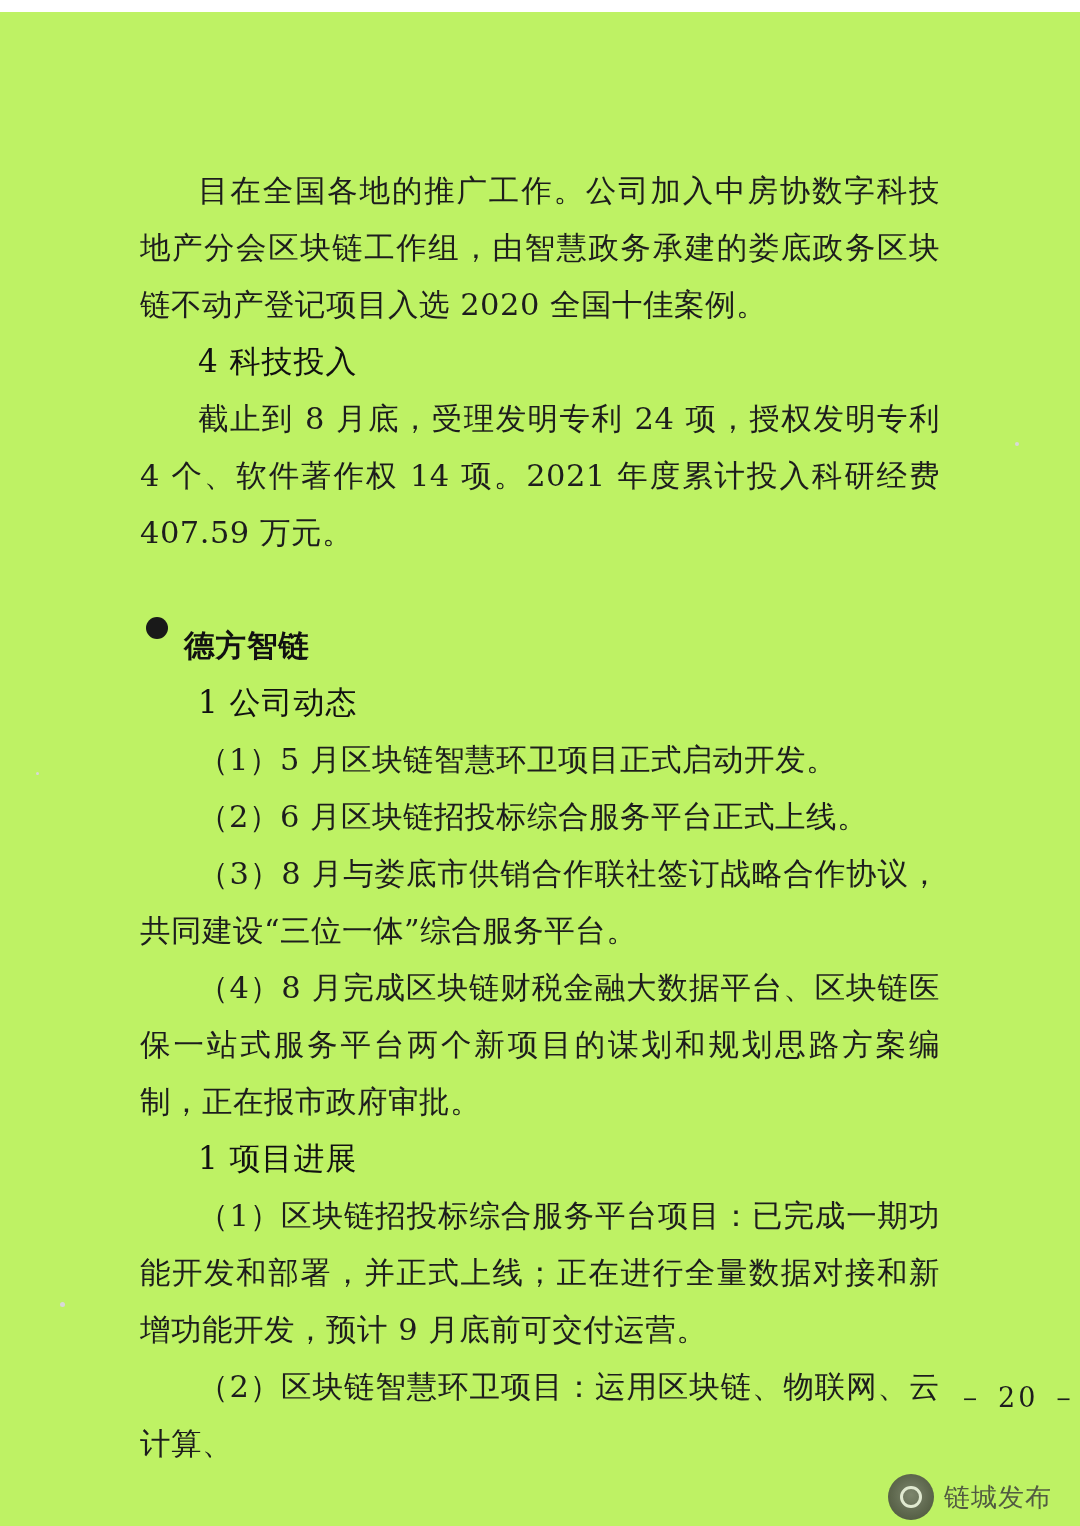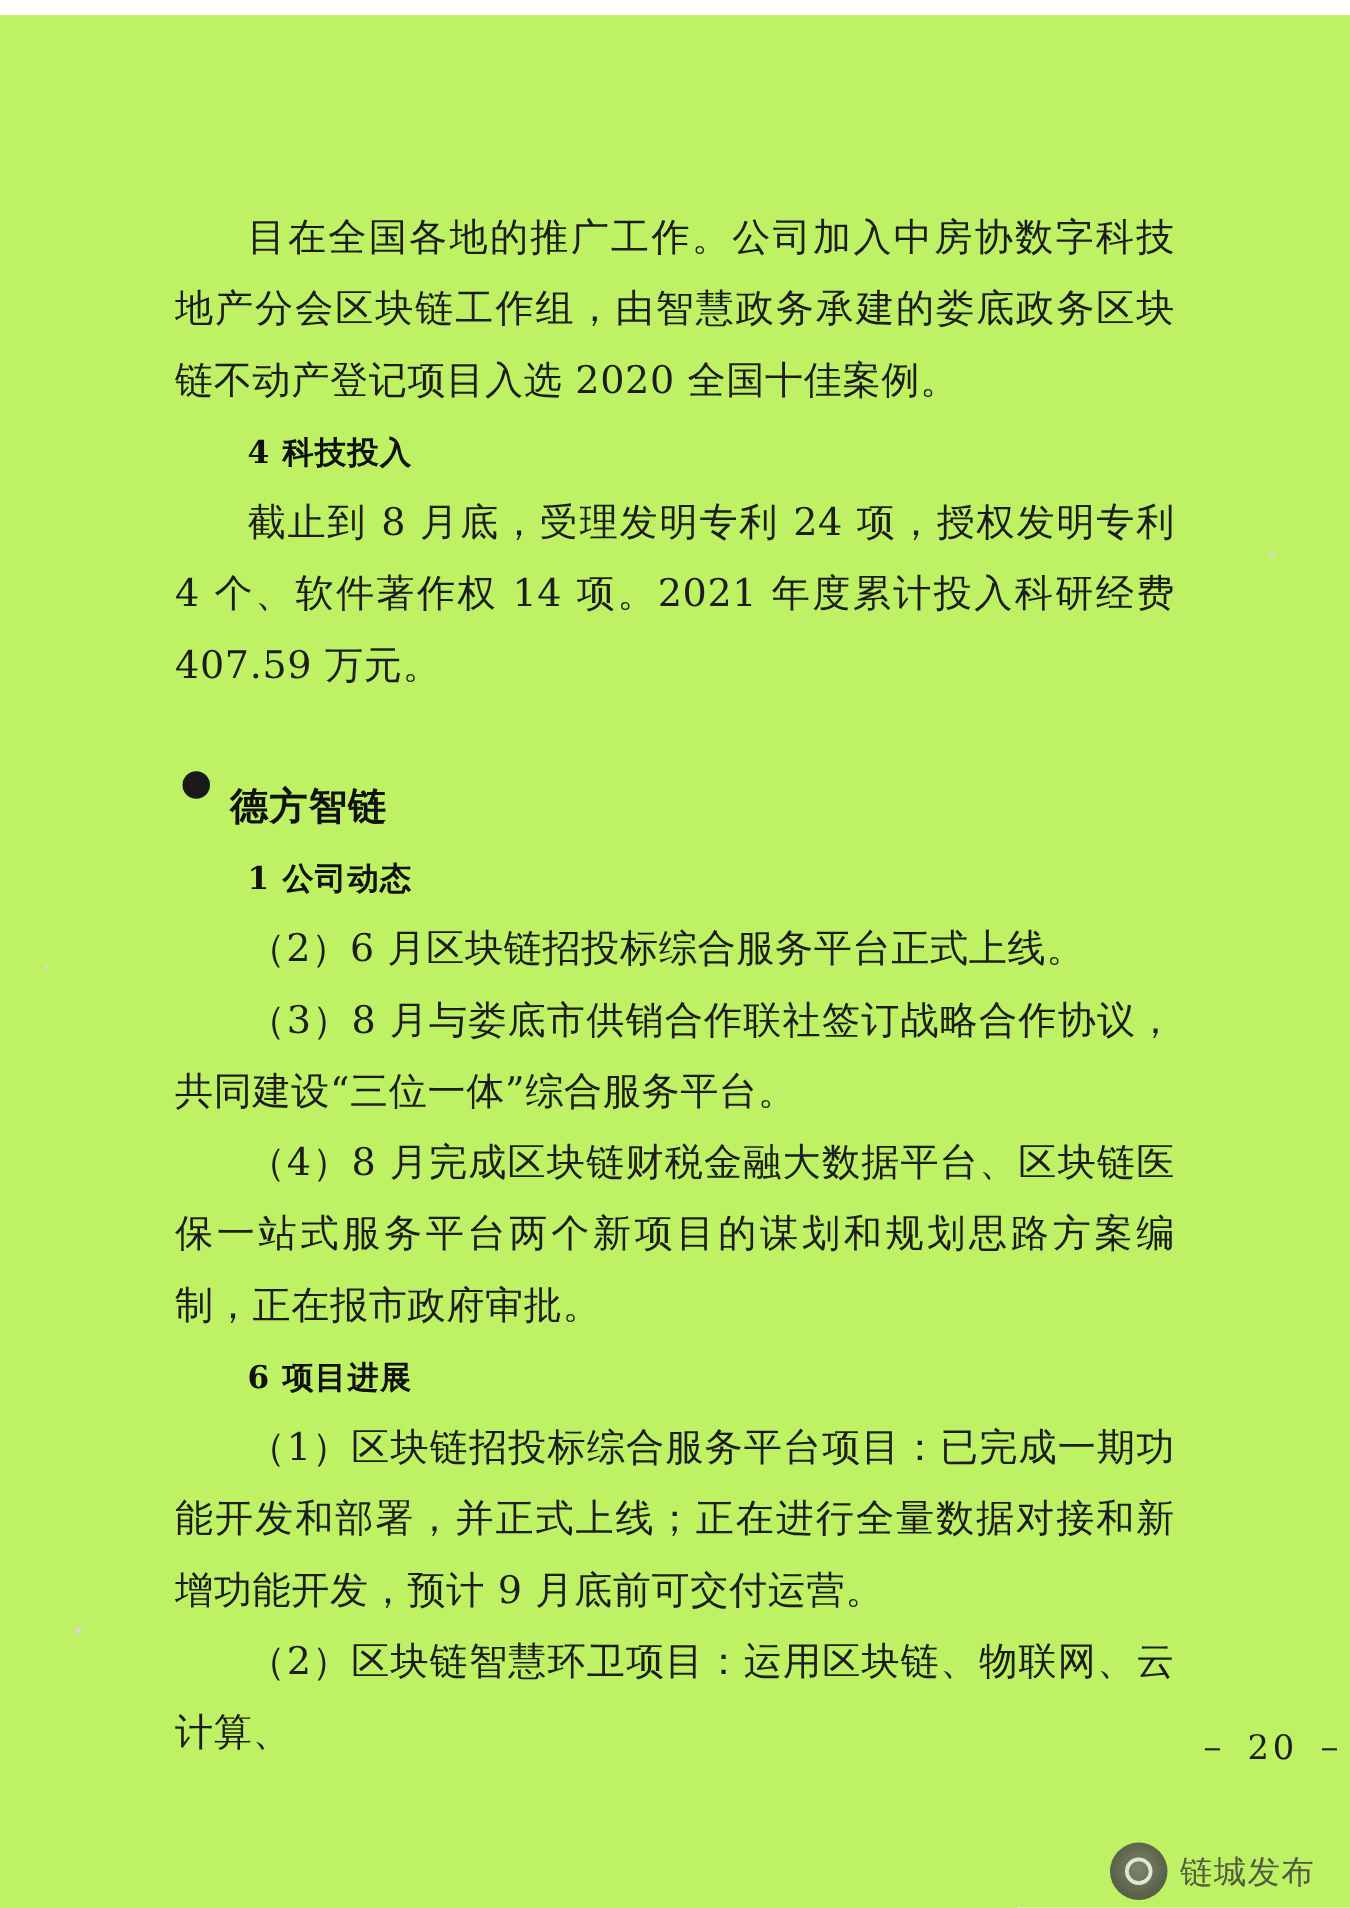--- a/index.html
+++ b/index.html
@@ -34,23 +34,23 @@
     letter-spacing: 0.5px;
     text-align: justify;
     text-justify: inter-ideograph;
     margin: 0 0 0 0;
     color: #1d1d1d;
   }
   .indent {
     text-indent: 58px;
   }
   .heading {
-    font-size: 25px;
+    font-size: 31px;
     line-height: 57px;
-    font-weight: bold;
+    font-weight: normal;
     text-indent: 58px;
     margin: 0;
     letter-spacing: 1px;
     color: #111;
   }
   .bullet-head {
     font-size: 30.5px;
     line-height: 57px;
     font-weight: bold;
     margin: 0;
@@ -138,25 +138,26 @@
 
     <div class="spacer-lg"></div>
 
     <h2 class="bullet-head">
       <span class="bullet-dot"></span>
       <span>德方智链</span>
     </h2>
 
     <h3 class="heading">1 公司动态</h3>
 
+    <p class="para indent">（1）5 月区块链智慧环卫项目正式启动开发。</p>
     <p class="para indent">（2）6 月区块链招投标综合服务平台正式上线。</p>
     <p class="para indent">（3）8 月与娄底市供销合作联社签订战略合作协议，共同建设“三位一体”综合服务平台。</p>
     <p class="para indent">（4）8 月完成区块链财税金融大数据平台、区块链医保一站式服务平台两个新项目的谋划和规划思路方案编制，正在报市政府审批。</p>
 
-    <h3 class="heading">6 项目进展</h3>
+    <h3 class="heading">1 项目进展</h3>
 
     <p class="para indent">（1）区块链招投标综合服务平台项目：已完成一期功能开发和部署，并正式上线；正在进行全量数据对接和新增功能开发，预计 9 月底前可交付运营。</p>
     <p class="para indent">（2）区块链智慧环卫项目：运用区块链、物联网、云计算、</p>
 
   </div>
 
   <div class="page-number">－ 20 －</div>
 
   <div class="watermark">
     <span class="wm-logo"></span>

